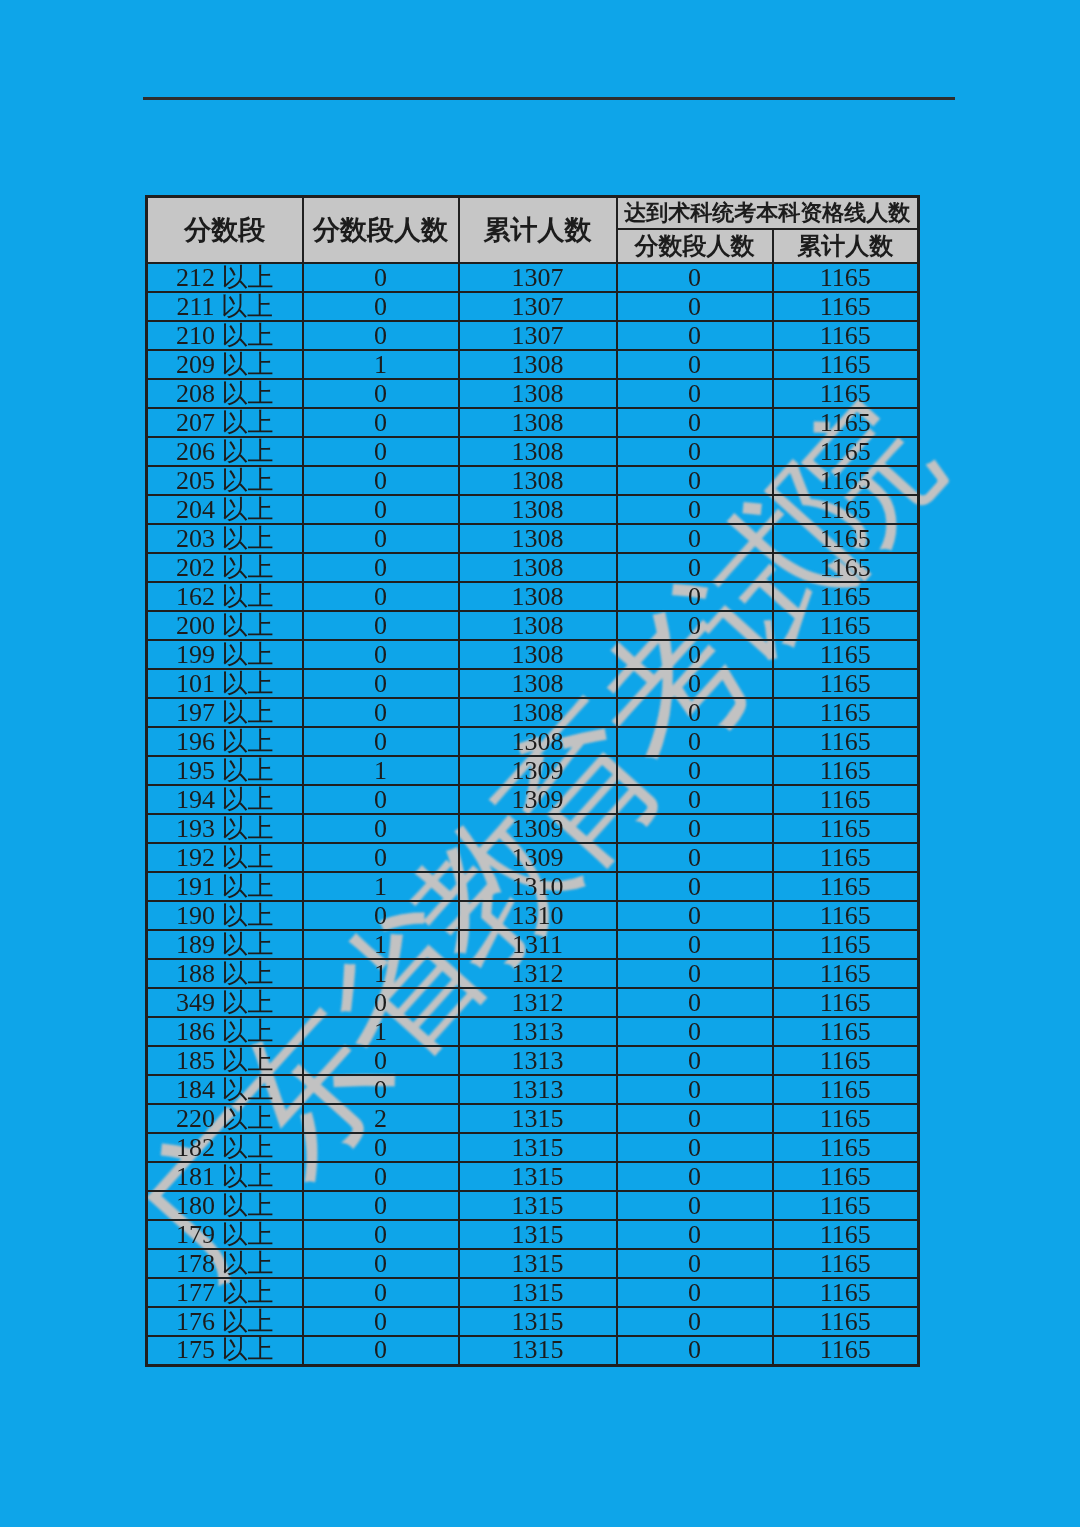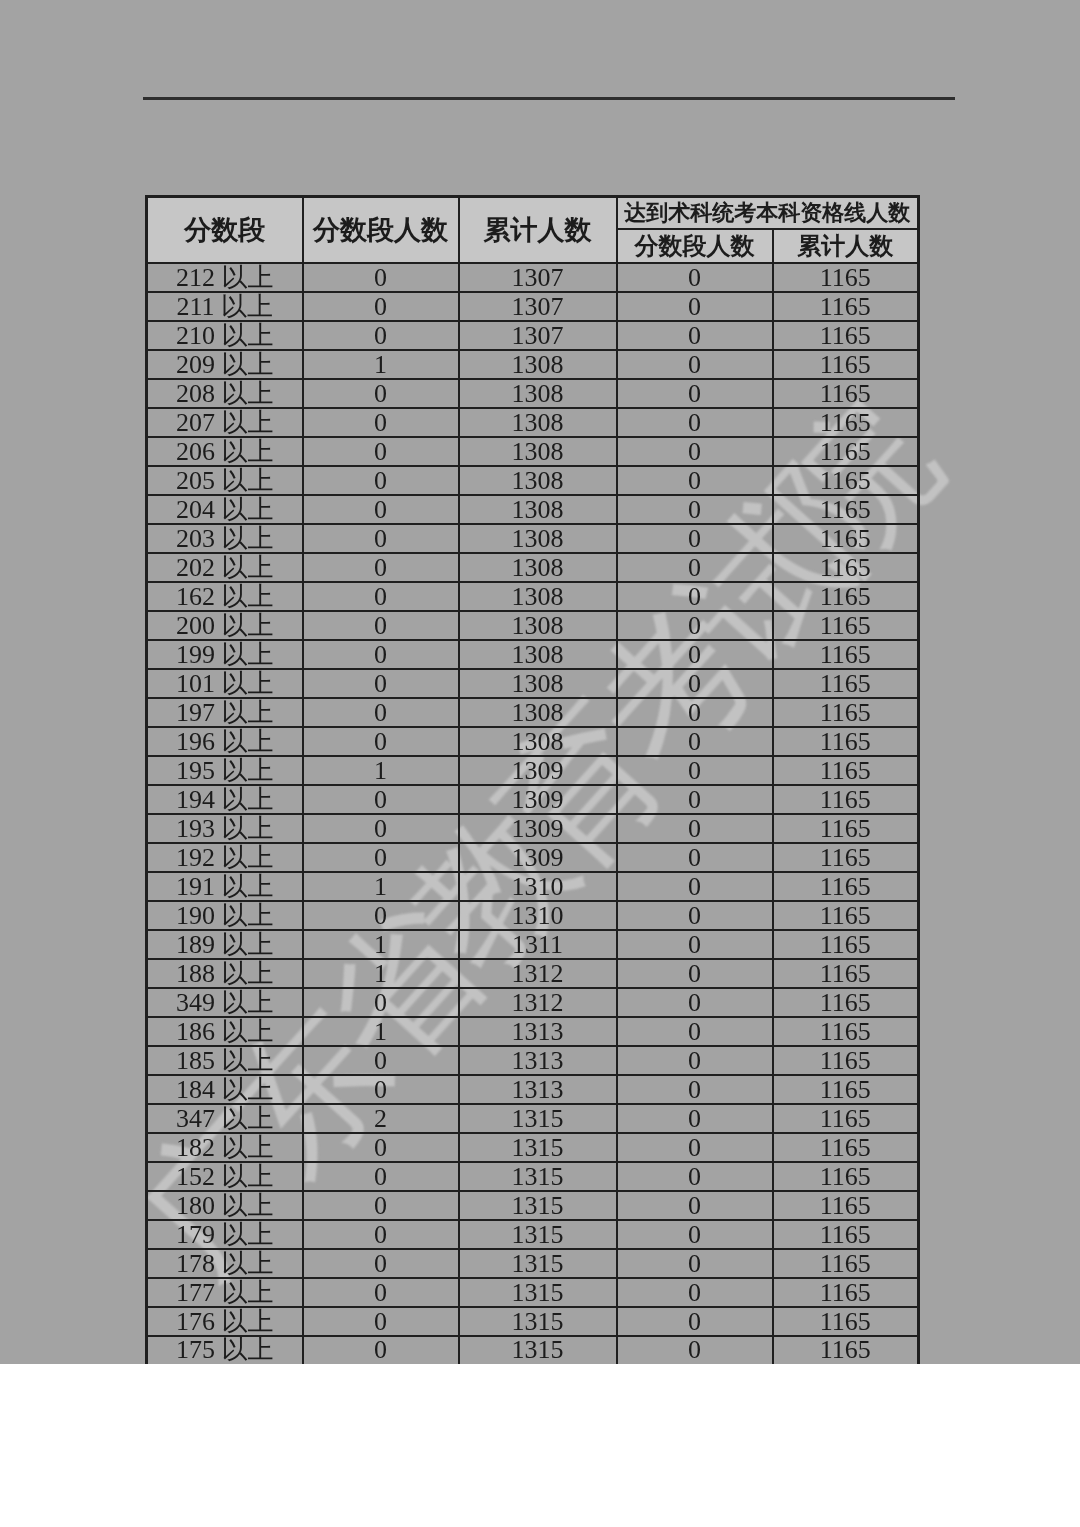--- a/index.html
+++ b/index.html
@@ -4,23 +4,23 @@
 <style>
   html, body { margin: 0; padding: 0; }
   body {
     width: 1080px; height: 1527px;
     background: #ffffff;
     font-family: "Liberation Serif", "DejaVu Serif", serif;
     color: var(--text, #1c1c1c);
   }
   .page {
     position: relative;
-    width: 1080px; height: 1364px;
+    width: 1080px; height: 1527px;
     overflow: hidden;
-    background: #a3a3a3;
+    background: #0ea5e9;
   }
   .top-rule {
     position: absolute;
     left: 143px; top: 97px;
     width: 812px; height: 3px;
     background: var(--rule, #2e2e2e);
   }
   .watermark {
     position: absolute;
     left: 535px; top: 845px;
@@ -322,37 +322,37 @@
 
         <tr>
           <td>184 以上</td>
           <td>0</td>
           <td>1313</td>
           <td>0</td>
           <td>1165</td>
         </tr>
 
         <tr>
-          <td>347 以上</td>
+          <td>220 以上</td>
           <td>2</td>
           <td>1315</td>
           <td>0</td>
           <td>1165</td>
         </tr>
 
         <tr>
           <td>182 以上</td>
           <td>0</td>
           <td>1315</td>
           <td>0</td>
           <td>1165</td>
         </tr>
 
         <tr>
-          <td>152 以上</td>
+          <td>181 以上</td>
           <td>0</td>
           <td>1315</td>
           <td>0</td>
           <td>1165</td>
         </tr>
 
         <tr>
           <td>180 以上</td>
           <td>0</td>
           <td>1315</td>

